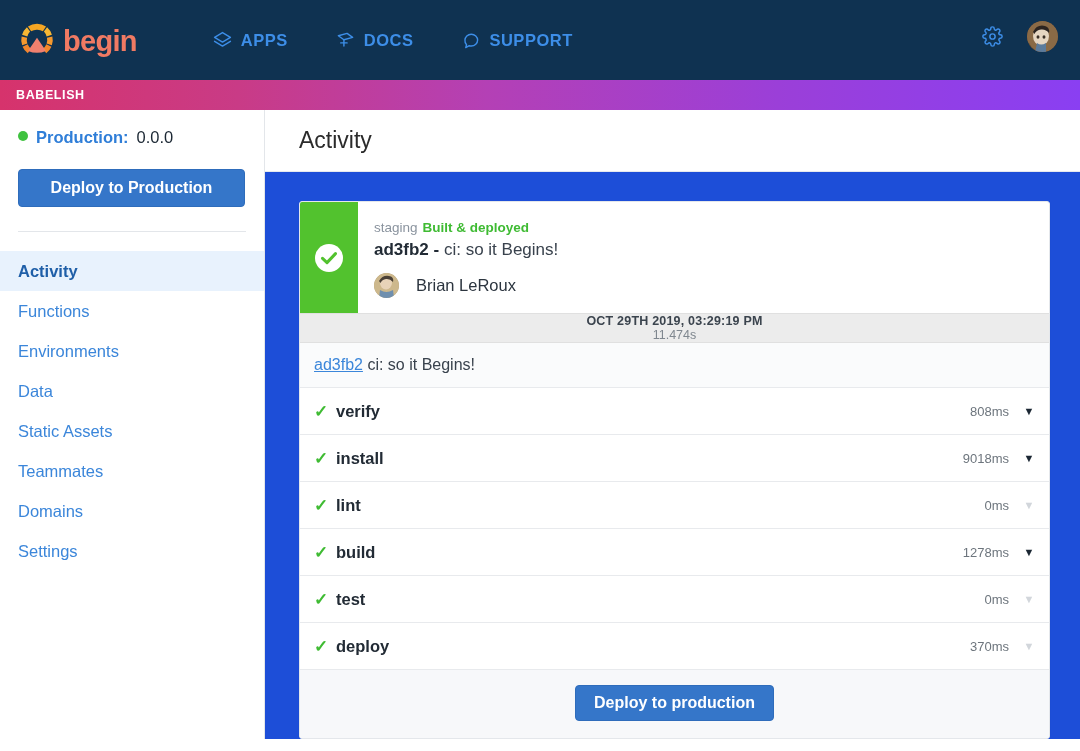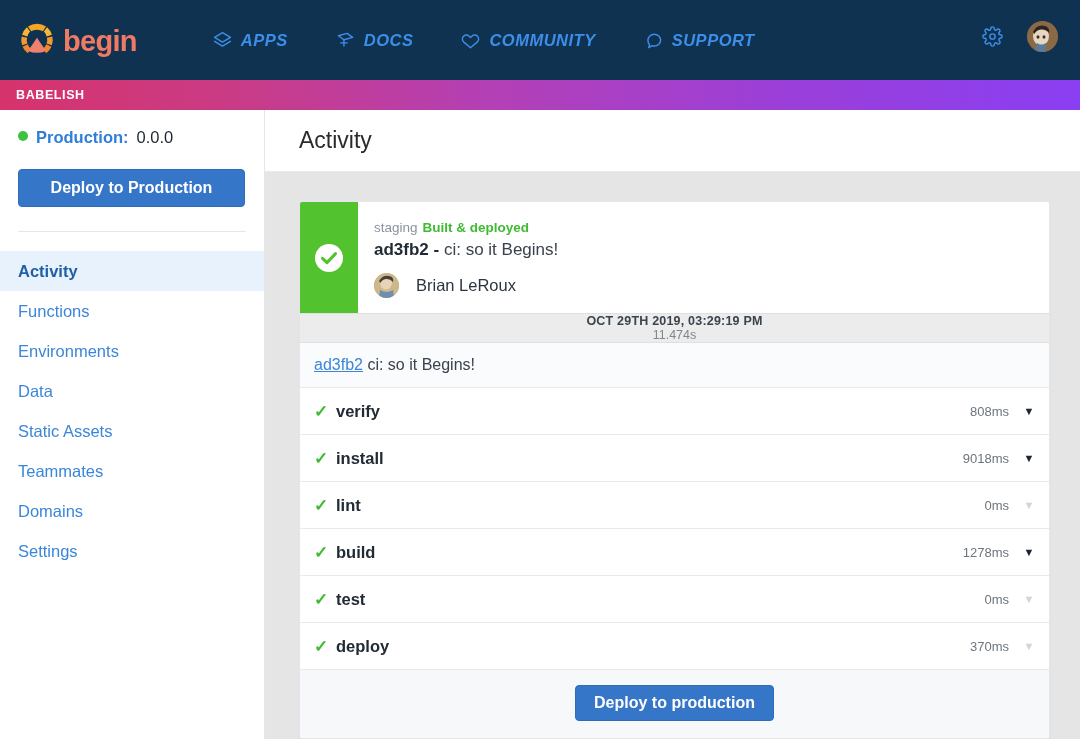--- a/index.html
+++ b/index.html
@@ -43,21 +43,20 @@
   .nav-link {
     display: flex;
     align-items: center;
     gap: 9px;
     color: #3d8ee8;
     font-size: 16.5px;
     font-weight: bold;
     letter-spacing: 0.5px;
     text-decoration: none;
     padding: 8px 24px;
-    font-style: italic;
   }
   .nav-link svg { display: block; }
   .nav-right {
     position: absolute;
     right: 22px;
     top: 0;
     height: 72px;
     display: flex;
     align-items: center;
     gap: 22px;
@@ -163,21 +162,21 @@
     padding-left: 34px;
     background: #ffffff;
   }
   .page-title {
     font-size: 23px;
     font-weight: normal;
     color: #2b2b2b;
   }
   .main-body {
     flex: 1 1 auto;
-    background: #e5e5e5;
+    background: #1d4ed8;
     padding: 29px 30px 0 34px;
     overflow: hidden;
   }
 
   
   .card {
     background: #ffffff;
     border: 1px solid #e4e7eb;
     border-radius: 3px;
     box-shadow: 0 1px 2px rgba(16,24,40,0.06);
@@ -339,28 +338,20 @@
     </a>
     <a class="nav-link" href="#">
       <span>
         <svg width="19" height="19" viewBox="0 0 24 24" fill="none" stroke="#3d8ee8" stroke-width="1.8" stroke-linecap="round" stroke-linejoin="round">
           <path d="M3 6 L14 3 L21 8 L10 11 z"></path>
             <path d="M10 11 L10 19"></path>
             <path d="M6 15 L14 15"></path>
         </svg>
       </span>
       <span>DOCS</span>
-    </a>
-    <a class="nav-link" href="#">
-      <span>
-        <svg width="19" height="19" viewBox="0 0 24 24" fill="none" stroke="#3d8ee8" stroke-width="1.8" stroke-linecap="round" stroke-linejoin="round">
-          <path d="M20.8 6.6a5 5 0 0 0-7.1 0L12 8.3l-1.7-1.7a5 5 0 1 0-7.1 7.1L12 21.2l8.8-7.5a5 5 0 0 0 0-7.1z"></path>
-        </svg>
-      </span>
-      <span>COMMUNITY</span>
     </a>
     <a class="nav-link" href="#">
       <span>
         <svg width="19" height="19" viewBox="0 0 24 24" fill="none" stroke="#3d8ee8" stroke-width="1.8" stroke-linecap="round" stroke-linejoin="round">
           <path d="M21 11.5a8 7.5 0 0 1-8 7.5 9 9 0 0 1-2.6-.4L6 21l1-3.6A7.4 7.4 0 0 1 5 11.5 8 7.5 0 0 1 13 4a8 7.5 0 0 1 8 7.5z"></path>
         </svg>
       </span>
       <span>SUPPORT</span>
     </a>
   </nav>

